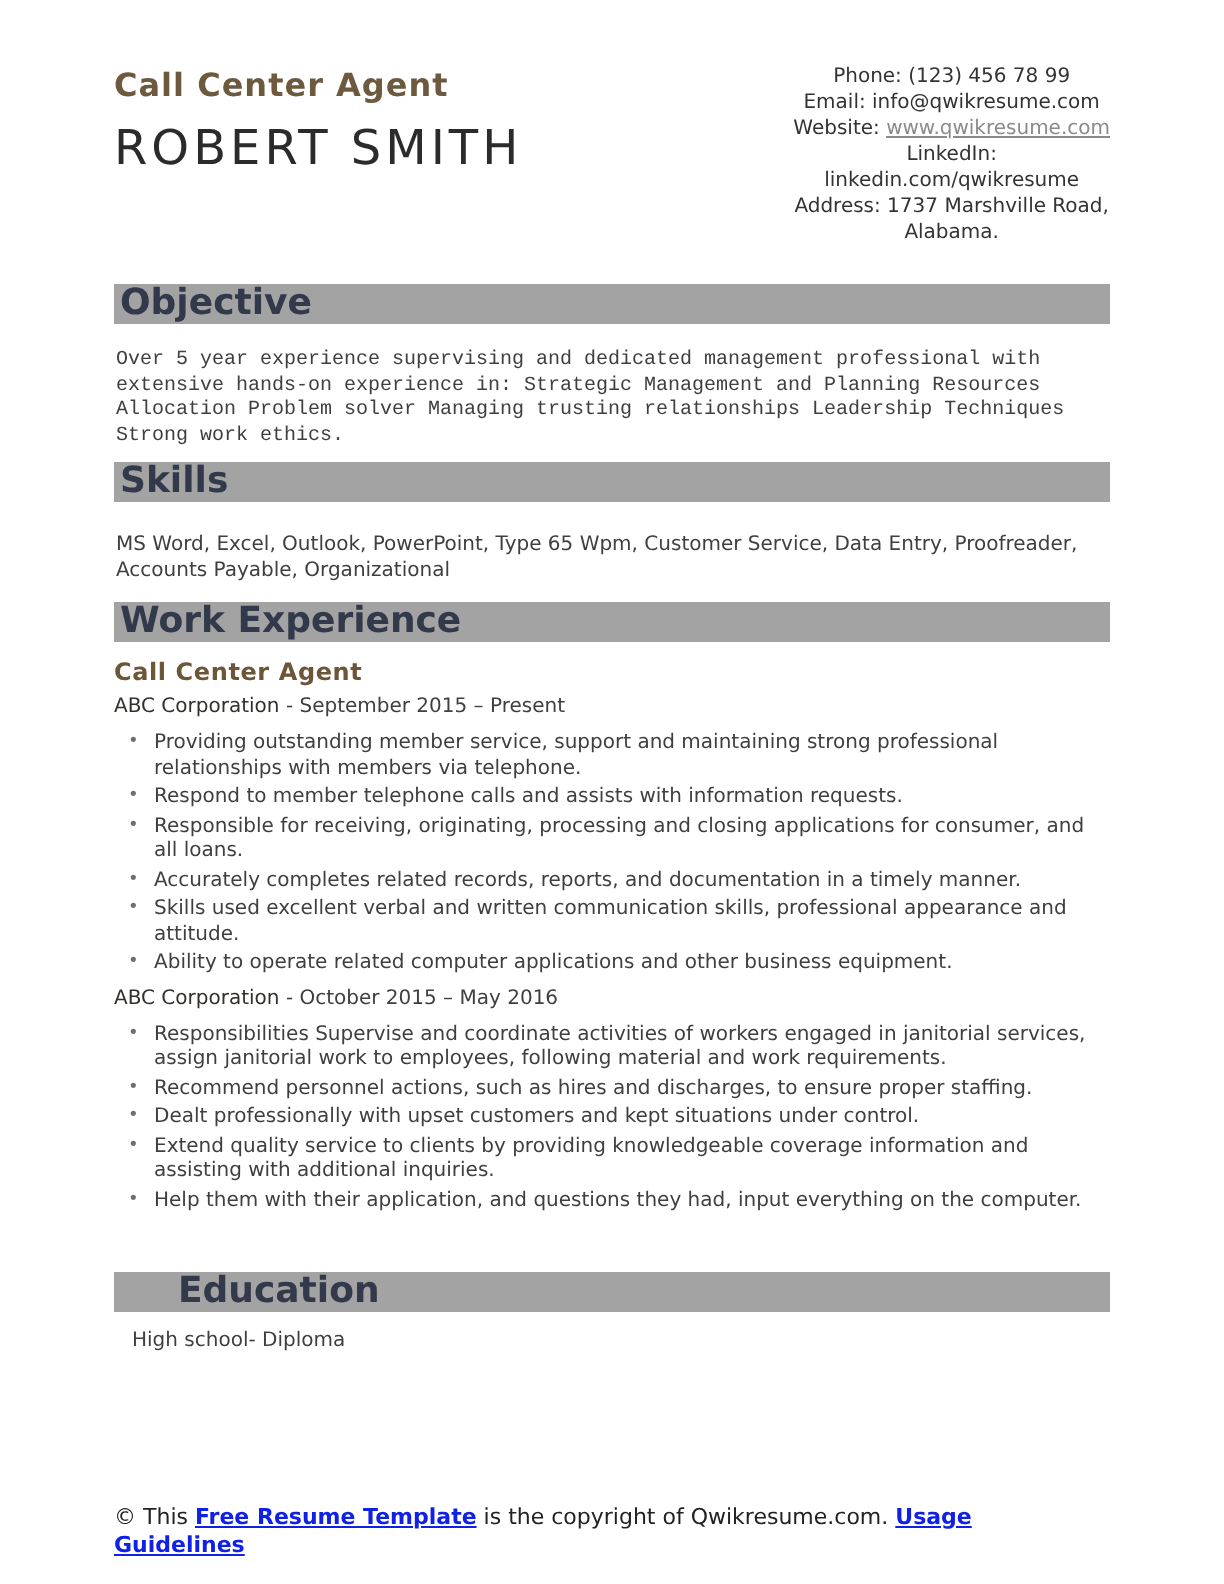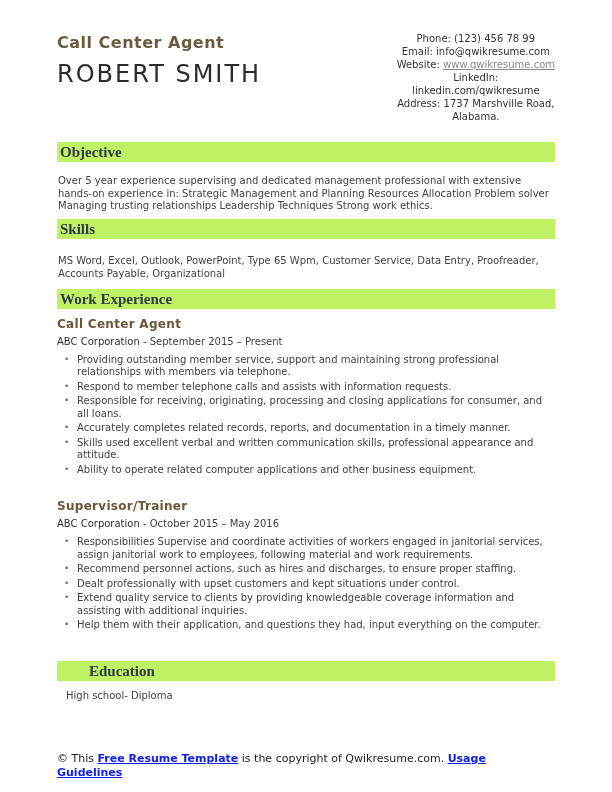--- a/index.html
+++ b/index.html
@@ -23,27 +23,26 @@
     letter-spacing: 2px; margin-top: 8px;
   }
   .contact {
     text-align: center; font-size: 10px; line-height: 13px; color: #333333;
     margin-top: 2px;
   }
   .contact .link { color: #8a8a8a; text-decoration: underline; cursor: pointer; }
 
   
   .section-bar {
-    background: #bef264; height: 20px; line-height: 20px;
-    font-size: 15px; font-weight: bold; color: #32394a;
+    background: #a3a3a3; height: 20px; line-height: 20px;
+    font-size: 18px; font-weight: bold; color: #32394a;
     padding-left: 3px;
-    font-family: Liberation Serif, serif;
   }
 
-  .objective-text { margin: 13px 0 6px 1px; font-size: 10px; line-height: 12.5px; }
+  .objective-text { margin: 13px 0 6px 1px; font-size: 10px; line-height: 12.5px; font-family: Liberation Mono, monospace; }
   .skills-text    { margin: 15px 0 9px 1px; font-size: 10px; line-height: 13px; }
 
   
   .job-title {
     font-size: 12px; font-weight: bold; color: #6d5537;
     margin-top: 8px; letter-spacing: 0.3px;
   }
   .job-title.second { margin-top: 23px; }
   .company-line { font-size: 10px; margin-top: 5px; color: #3f3f3f; }
   .company-line .company { font-weight: normal; color: #33302c; }
@@ -105,21 +104,20 @@
         <li>Providing outstanding member service, support and maintaining strong professional relationships with members via telephone.</li>
         <li>Respond to member telephone calls and assists with information requests.</li>
         <li>Responsible for receiving, originating, processing and closing applications for consumer, and all loans.</li>
         <li>Accurately completes related records, reports, and documentation in a timely manner.</li>
         <li>Skills used excellent verbal and written communication skills, professional appearance and attitude.</li>
         <li>Ability to operate related computer applications and other business equipment.</li>
       </ul>
   </div>
 
   <div>
-    <div class="job-title second">Supervisor/Trainer</div>
     <div class="company-line"><span class="company">ABC Corporation</span><span> - October 2015 – May 2016</span></div>
     <ul class="bullets">
         <li>Responsibilities Supervise and coordinate activities of workers engaged in janitorial services, assign janitorial work to employees, following material and work requirements.</li>
         <li>Recommend personnel actions, such as hires and discharges, to ensure proper staffing.</li>
         <li>Dealt professionally with upset customers and kept situations under control.</li>
         <li>Extend quality service to clients by providing knowledgeable coverage information and assisting with additional inquiries.</li>
         <li>Help them with their application, and questions they had, input everything on the computer.</li>
       </ul>
   </div>
 

